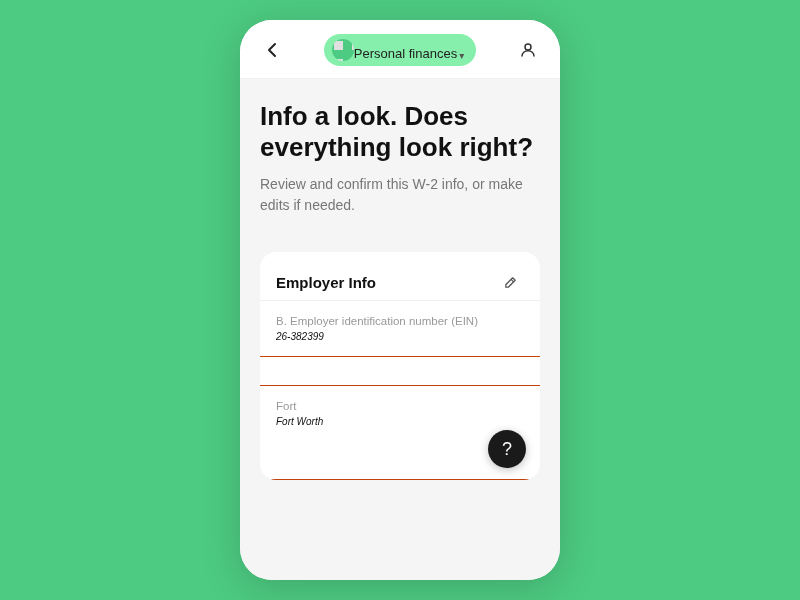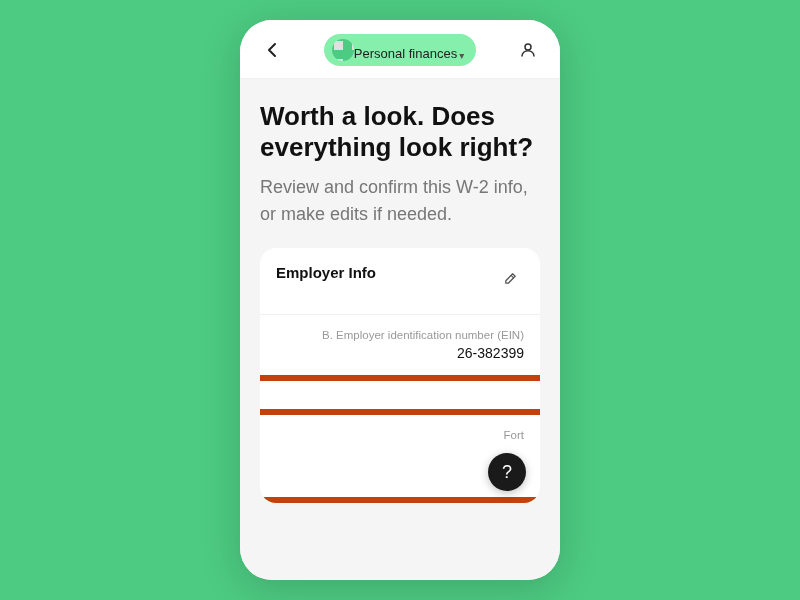--- a/index.html
+++ b/index.html
@@ -98,38 +98,38 @@
 
     .headline {
       font-size: 26px;
       font-weight: 800;
       color: #111;
       line-height: 1.18;
       margin-bottom: 12px;
     }
 
     .subtext {
-      font-size: 18px;
+      font-size: 14px;
       color: #777;
       line-height: 1.5;
-      margin-bottom: 20px;
+      margin-bottom: 36px;
     }
 
     .card {
       background: #fff;
       border-radius: 16px;
       overflow: hidden;
       position: relative;
     }
 
     .card-header {
       display: flex;
-      align-items: flex-start;
+      align-items: center;
       justify-content: space-between;
-      padding: 16px 16px 22px;
+      padding: 16px 16px 4px;
       border-bottom: 1px solid #f0f0f0;
     }
 
     .card-title {
       font-size: 15px;
       font-weight: 700;
       color: #111;
     }
 
     .edit-icon-btn {
@@ -137,38 +137,38 @@
       height: 28px;
       display: flex;
       align-items: center;
       justify-content: center;
       cursor: pointer;
       color: #555;
     }
 
     .card-field {
       padding: 14px 16px;
-      border-bottom: 6px solid #c2410c;
-      text-align: right;
+      border-bottom: 1px solid #c2410c;
     }
 
     .card-field:last-child {
       border-bottom: none;
     }
 
     .field-label {
       font-size: 11.5px;
       color: #999;
       margin-bottom: 4px;
     }
 
     .field-value {
-      font-size: 14px;
+      font-size: 10px;
       font-weight: 500;
       color: #111;
+      font-style: italic;
     }
 
     .fab-button {
       position: absolute;
       bottom: 12px;
       right: 14px;
       width: 38px;
       height: 38px;
       background: #1a1a1a;
       border-radius: 50%;
@@ -203,21 +203,21 @@
     <div class="person-btn">
       <svg width="18" height="18" viewBox="0 0 24 24" fill="none">
         <circle cx="12" cy="8" r="4" stroke="#333" stroke-width="2"></circle>
         <path d="M4 20c0-4 3.6-7 8-7s8 3 8 7" stroke="#333" stroke-width="2" stroke-linecap="round"></path>
       </svg>
     </div>
   </div>
 
   <div class="content-area">
 
-    <h1 class="headline">Worth a look. Does everything look right?</h1>
+    <h1 class="headline">Info a look. Does everything look right?</h1>
     <p class="subtext">Review and confirm this W-2 info, or make edits if needed.</p>
 
     <div class="card">
 
       <div class="card-header">
         <span class="card-title">Employer Info</span>
         <div class="edit-icon-btn">
           <svg width="15" height="15" viewBox="0 0 24 24" fill="none">
             <path d="M15.5 4.5L19.5 8.5L8.5 19.5H4.5V15.5L15.5 4.5Z" stroke="#555" stroke-width="2" stroke-linecap="round" stroke-linejoin="round"></path>
             <path d="M13 7L17 11" stroke="#555" stroke-width="2" stroke-linecap="round"></path>
@@ -228,20 +228,21 @@
       <div class="card-field">
         <div class="field-label">B. Employer identification number (EIN)</div>
         <div class="field-value">26-382399</div>
       </div>
 
       <div class="card-field">
       </div>
 
       <div class="card-field" style="padding-bottom: 52px;">
         <div class="field-label">Fort</div>
+        <div class="field-value">Fort Worth</div>
       </div>
 
       <div class="fab-button">
         <span>?</span>
       </div>
 
     </div>
 
   </div>
 </div>

